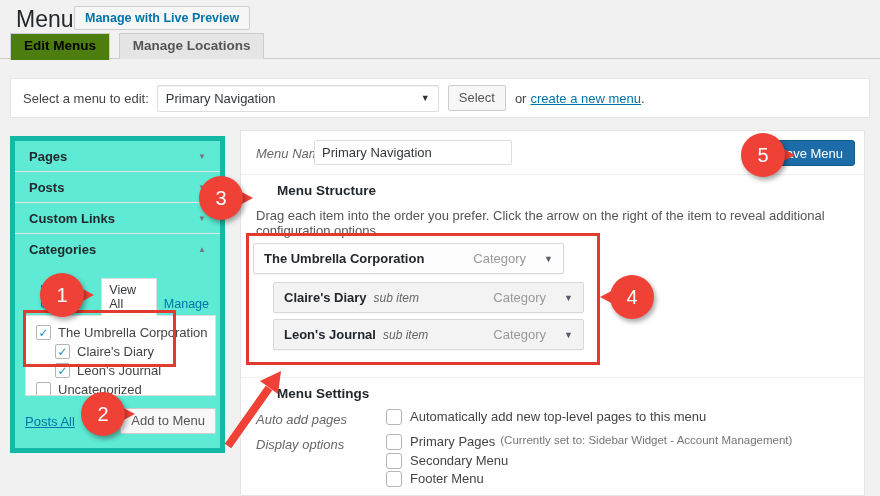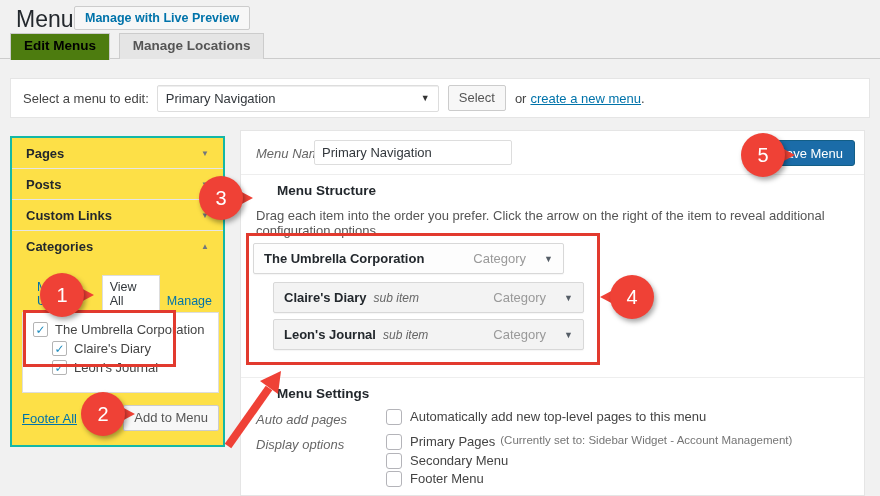--- a/index.html
+++ b/index.html
@@ -25,21 +25,21 @@
     display:flex; align-items:center; padding:0 8px; cursor:pointer; box-shadow:0 1px 0 #eee inset; }
   .menu-dropdown .val { flex:1; color:#32373c; }
   .menu-dropdown .arr { font-size:9px; color:#333; }
   .btn-secondary { height:26px; padding:0 10px; background:#f7f7f7; border:1px solid #ccc; border-radius:2px;
     color:#555; font-size:13px; cursor:pointer; line-height:24px; display:inline-block; }
   .manage-bar .btn-secondary { margin-left:9px; }
   .or-text { margin-left:9px; }
   a.blue-link { color:#0073aa; text-decoration:underline; cursor:pointer; }
 
   
-  .accordion { position:absolute; left:10px; top:136px; width:215px; background:#fde047; border:2px solid #14b8a6; }
+  .accordion { position:absolute; left:10px; top:136px; width:215px; background:#5eead4; border:5px solid #14b8a6; }
   .acc-head { height:31px; display:flex; align-items:center; padding:0 14px; border-bottom:1px solid #e5e5e5;
     font-weight:bold; color:#23282d; cursor:pointer; }
   .acc-head .caret { margin-left:auto; font-size:8px; color:#72777c; }
   .acc-body { padding:13px 4px 14px 10px; }
   .cat-tabs { display:flex; align-items:flex-end; padding-left:8px; }
   .cat-tab { font-size:12.5px; color:#0073aa; padding:4px 7px; cursor:pointer; }
   .cat-tab.active { background:#fff; border:1px solid #ddd; border-bottom:1px solid #fff; color:#32373c;
     margin-bottom:-1px; position:relative; z-index:2; }
   .cat-list { border:1px solid #ddd; background:#fff; height:81px; padding:7px 6px 0 10px; overflow:hidden; }
   .cat-row { display:flex; align-items:center; height:19px; }
@@ -145,23 +145,27 @@
           <span>The Umbrella Corporation</span>
         </div>
         <div class="cat-row sub">
           <span class="cb on">✓</span>
           <span>Claire's Diary</span>
         </div>
         <div class="cat-row sub">
           <span class="cb on">✓</span>
           <span>Leon's Journal</span>
         </div>
+        <div class="cat-row">
+          <span class="cb"></span>
+          <span>Uncategorized</span>
+        </div>
       </div>
       <div class="cat-foot">
-        <a class="blue-link">Footer All</a>
+        <a class="blue-link">Posts All</a>
         <span class="btn-secondary">Add to Menu</span>
       </div>
     </div>
   </div>
 
   <div class="editor">
     <div class="name-row">
       <span class="italic-lbl">Menu Name</span>
       <input class="name-input" value="Primary Navigation" style="">
       <button class="btn-primary">Save Menu</button>

